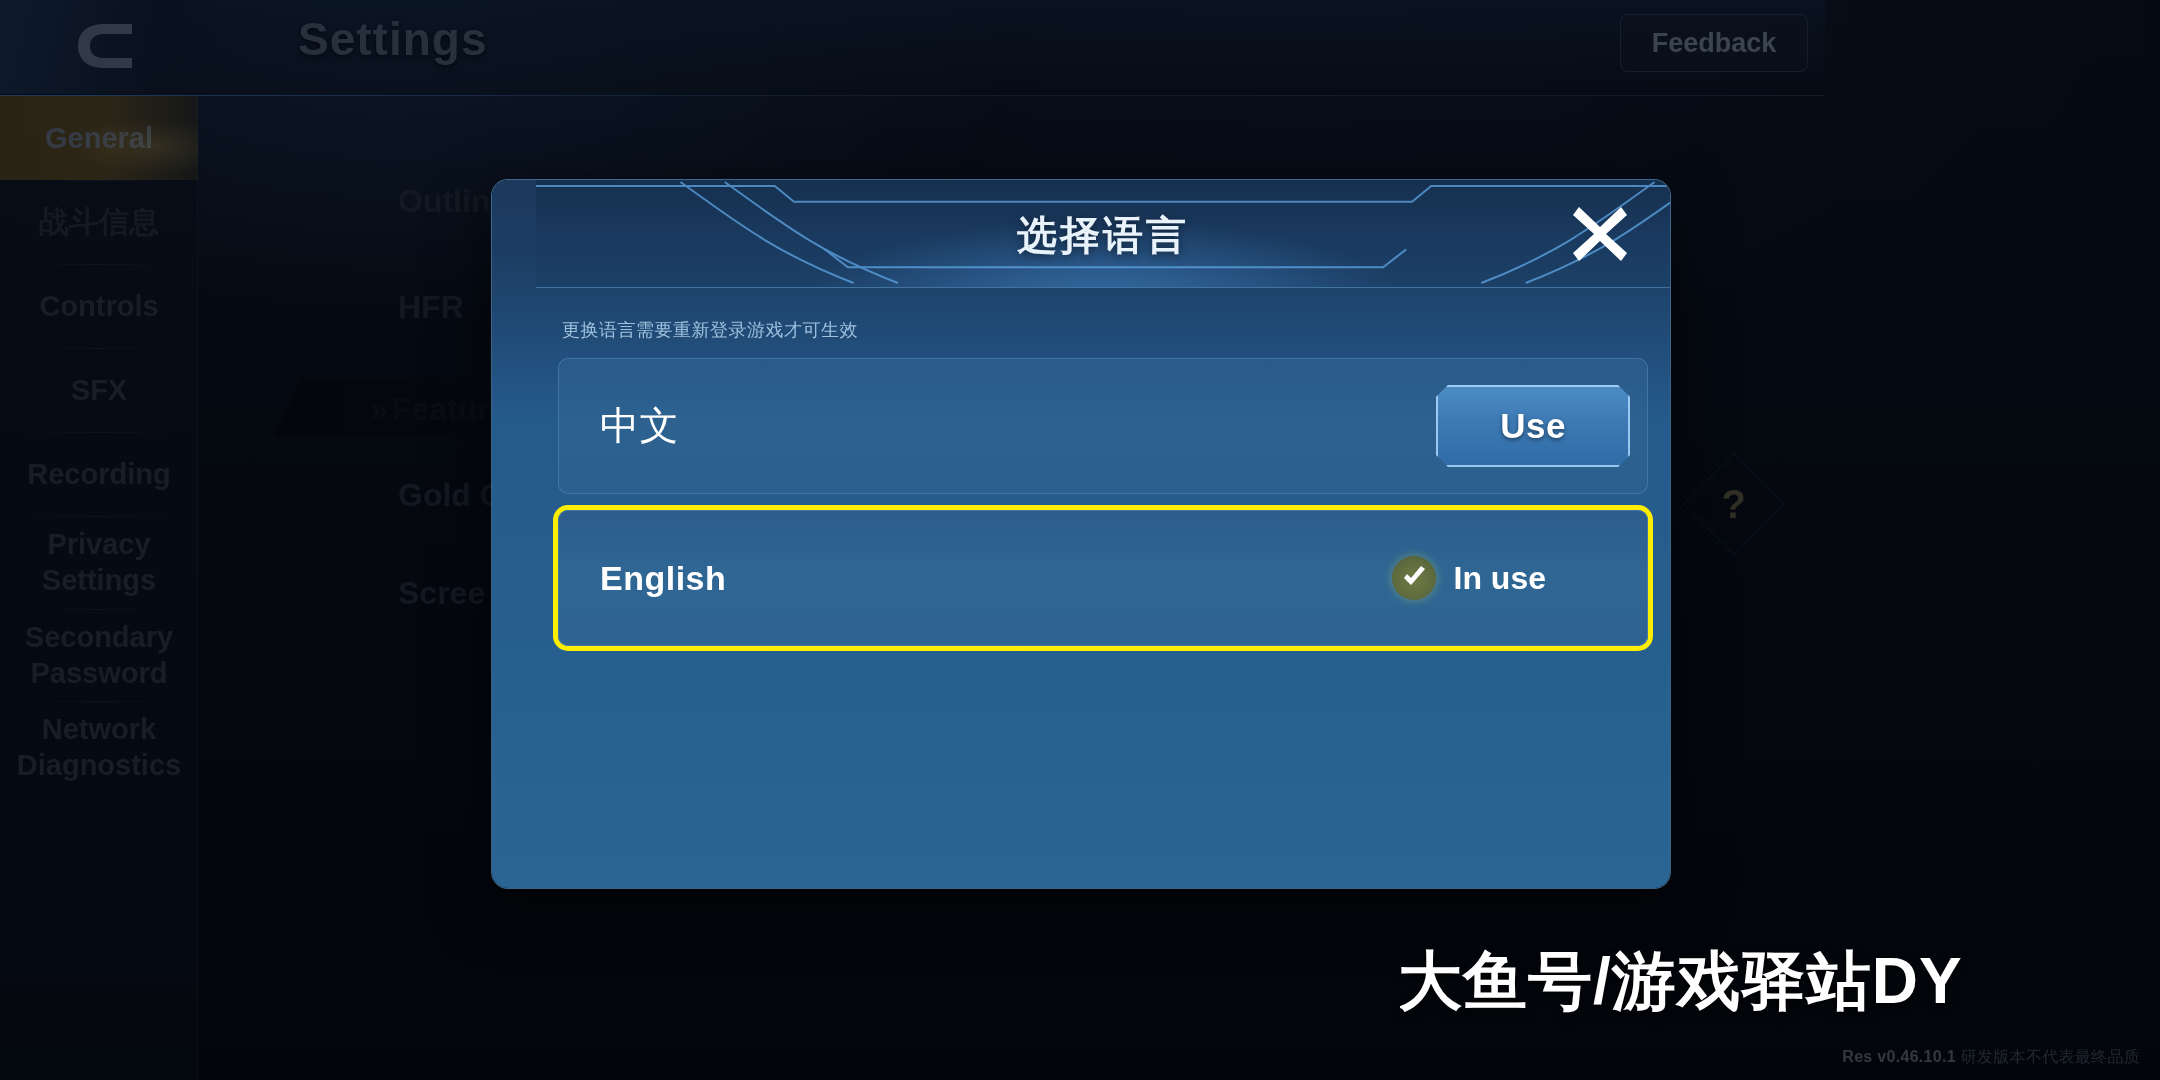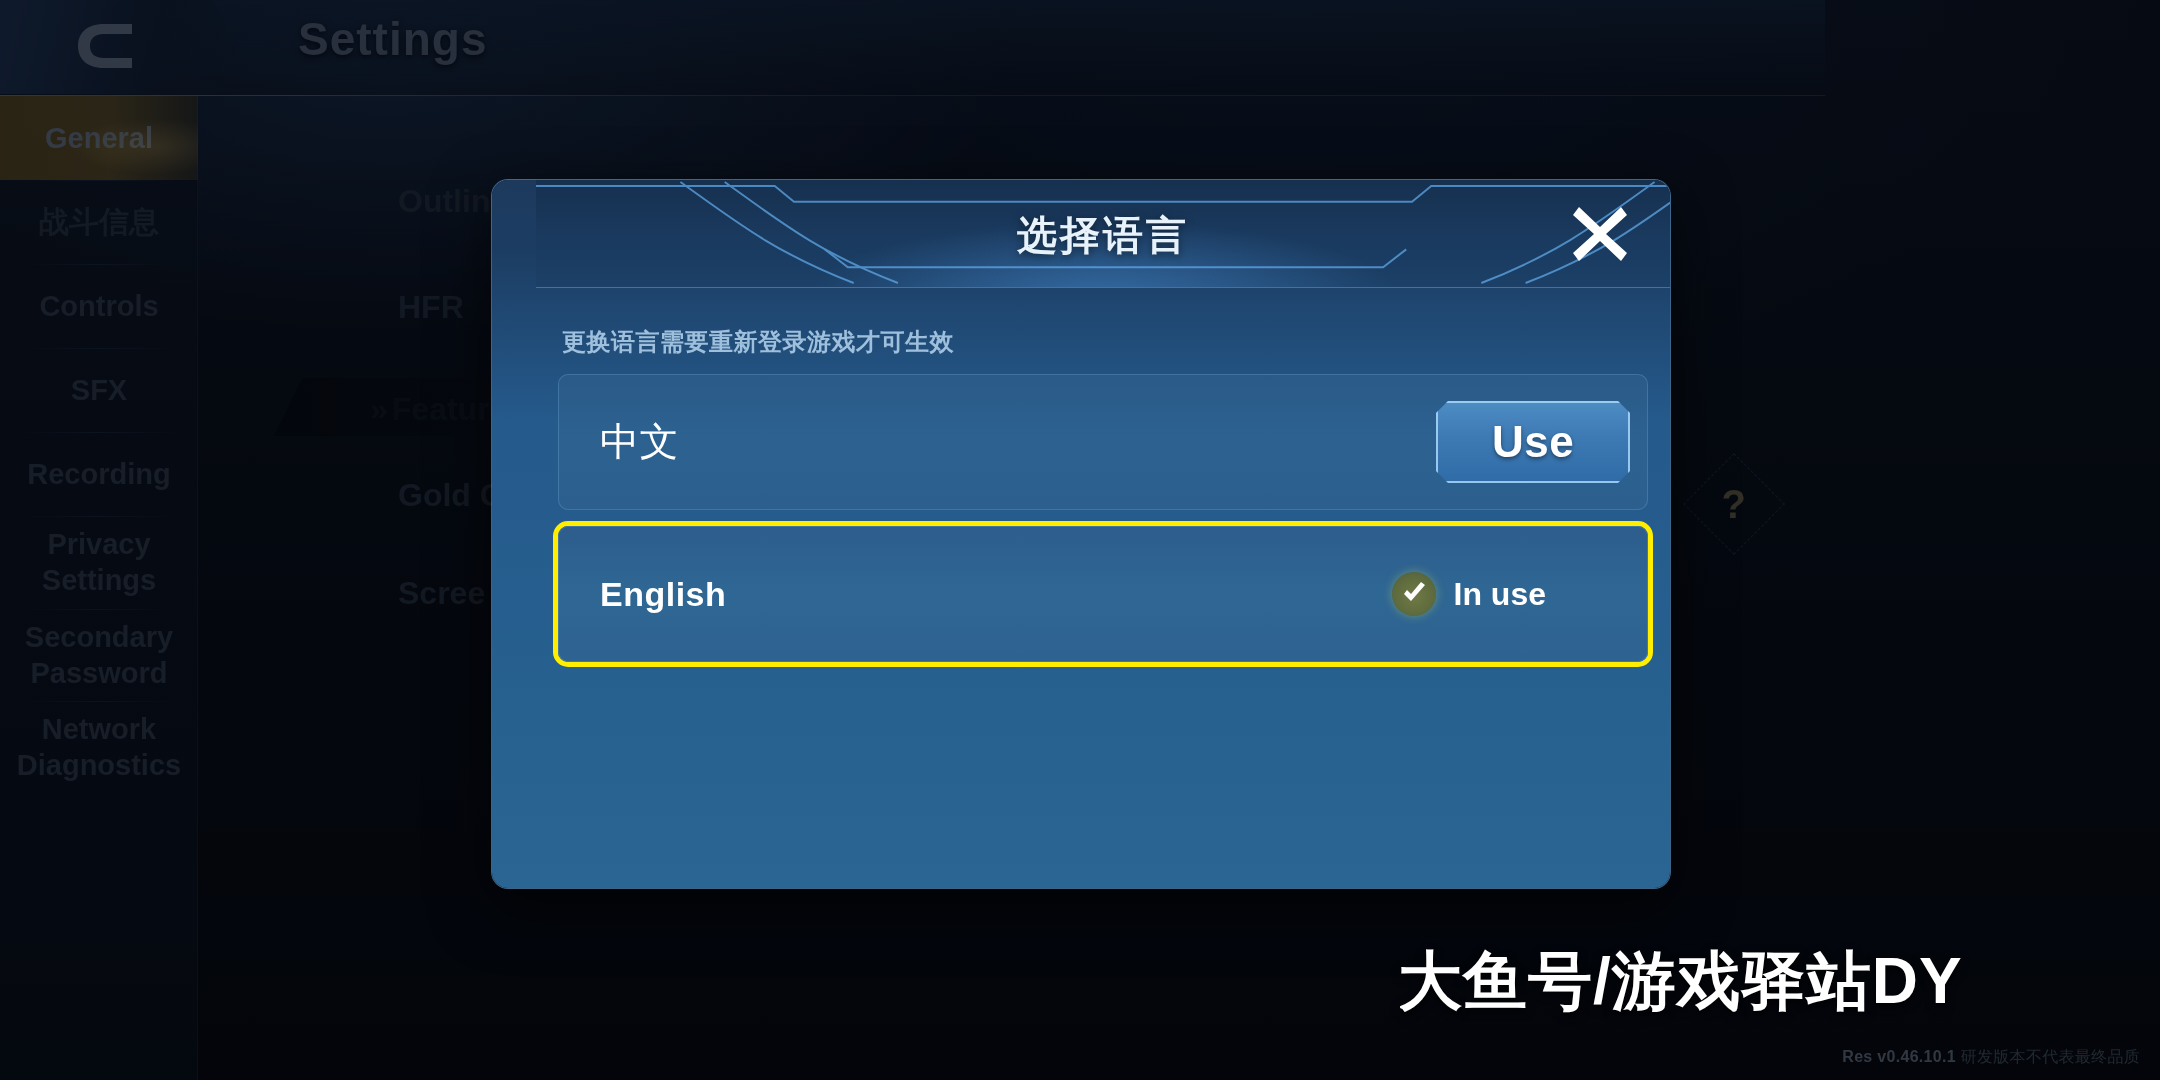--- a/index.html
+++ b/index.html
@@ -145,21 +145,21 @@
   }
   .dlg-close{
     position:absolute; right:34px; top:18px; width:72px; height:72px;
     display:flex; align-items:center; justify-content:center;
     color:#fff; font-size:64px; font-weight:700; line-height:1;
     text-shadow: 0 0 14px rgba(150,210,255,.8);
   }
   .dlg-close svg{ width:58px; height:58px; }
   .dlg-body{ position:relative; padding: 26px 22px 0 22px; }
   .dlg-note{
-    color:#9fc0dd; font-size:24px; font-weight:700; margin: 12px 0 16px 4px;
+    color:#9fc0dd; font-size:18px; font-weight:400; margin: 4px 0 16px 4px;
     letter-spacing:.5px;
   }
   .lang-row{
     position:relative; height:136px; border-radius:10px;
     background: linear-gradient(180deg, #2a5a88 0%, #2d6290 50%, #2c5f8d 100%);
     box-shadow: inset 0 0 0 1px rgba(120,180,230,.28);
     display:flex; align-items:center; margin-bottom: 16px;
   }
   .lang-row.selected{
     box-shadow: 0 0 0 5px #ffee00, inset 0 0 0 1px rgba(120,180,230,.28);
@@ -167,21 +167,21 @@
   }
   .lang-name{ margin-left: 42px; color:#ffffff; font-size:34px; font-weight:700; letter-spacing:.5px; }
   .lang-name.cn{ font-size:39px; font-weight:400; }
   .row-right{ margin-left:auto; margin-right: 18px; display:flex; align-items:center; gap:20px; }
   .use-btn{
     width:194px; height:82px;
     background: linear-gradient(180deg, #4e8cc4 0%, #3d7ab4 45%, #2f6ba6 100%);
     box-shadow: inset 0 0 0 2px rgba(170,215,250,.85), 0 0 14px rgba(90,160,225,.35);
     clip-path: polygon(12px 0, calc(100% - 12px) 0, 100% 12px, 100% calc(100% - 12px), calc(100% - 12px) 100%, 12px 100%, 0 calc(100% - 12px), 0 12px);
     display:flex; align-items:center; justify-content:center;
-    color:#ffffff; font-size:44px; font-weight:700; letter-spacing:.5px;
+    color:#ffffff; font-size:35px; font-weight:700; letter-spacing:.5px;
     text-shadow: 0 2px 4px rgba(0,0,0,.45);
   }
   .inuse-wrap{ display:flex; align-items:center; gap:18px; margin-right: 84px; }
   .check-badge{
     width:44px; height:44px; border-radius:50%;
     background: radial-gradient(circle at 50% 55%, #707a44 0%, #5d6a3d 62%, #4e5c35 100%);
     box-shadow: 0 0 10px rgba(220,235,90,.35);
     display:flex; align-items:center; justify-content:center;
   }
   .check-badge svg{ width:30px; height:30px; }
@@ -194,20 +194,21 @@
 
   <div class="topbar">
     <div class="back-wedge">
       <div class="back-icon">
         <svg viewBox="0 0 66 56" aria-hidden="true">
           <path d="M6 6 H34 C52 6 60 16 60 28 C60 40 52 50 34 50 H6 L6 40 H34 C44 40 48 35 48 28 C48 21 44 16 34 16 H6 Z" fill="#59667a"></path>
         </svg>
       </div>
     </div>
     <div class="page-title">Settings</div>
+    <div class="feedback-btn">Feedback</div>
   </div>
 
   <div class="sidebar">
     <div class="side-item active">
       <span>General</span>
     </div>
     <div class="side-item cn">
       <span>战斗信息</span>
     </div>
     <div class="side-item">

